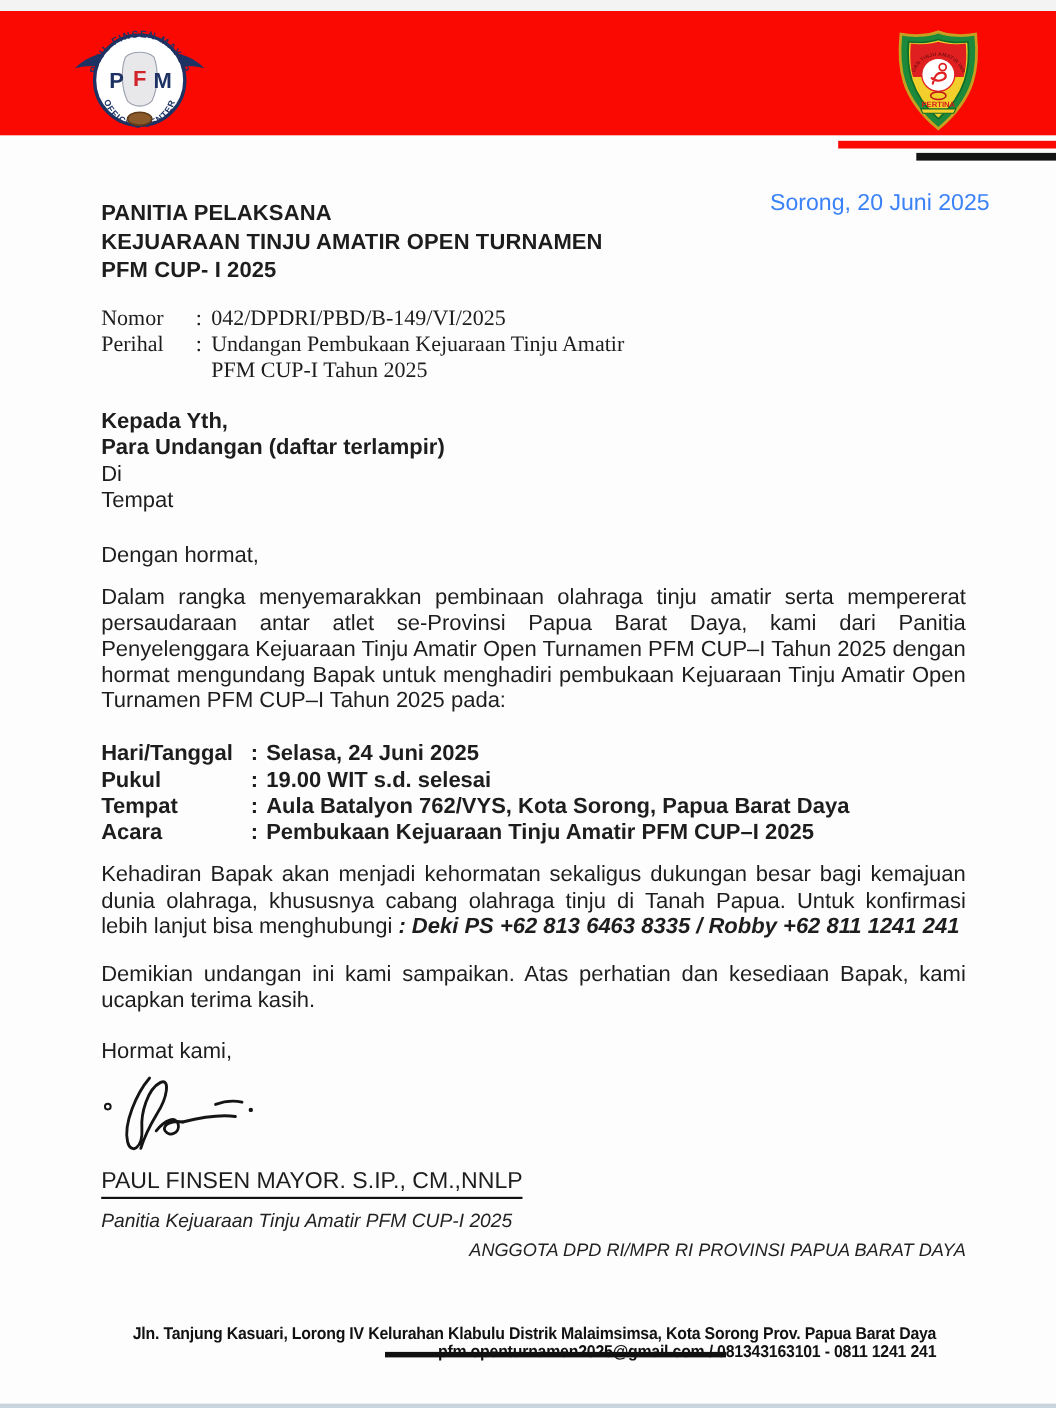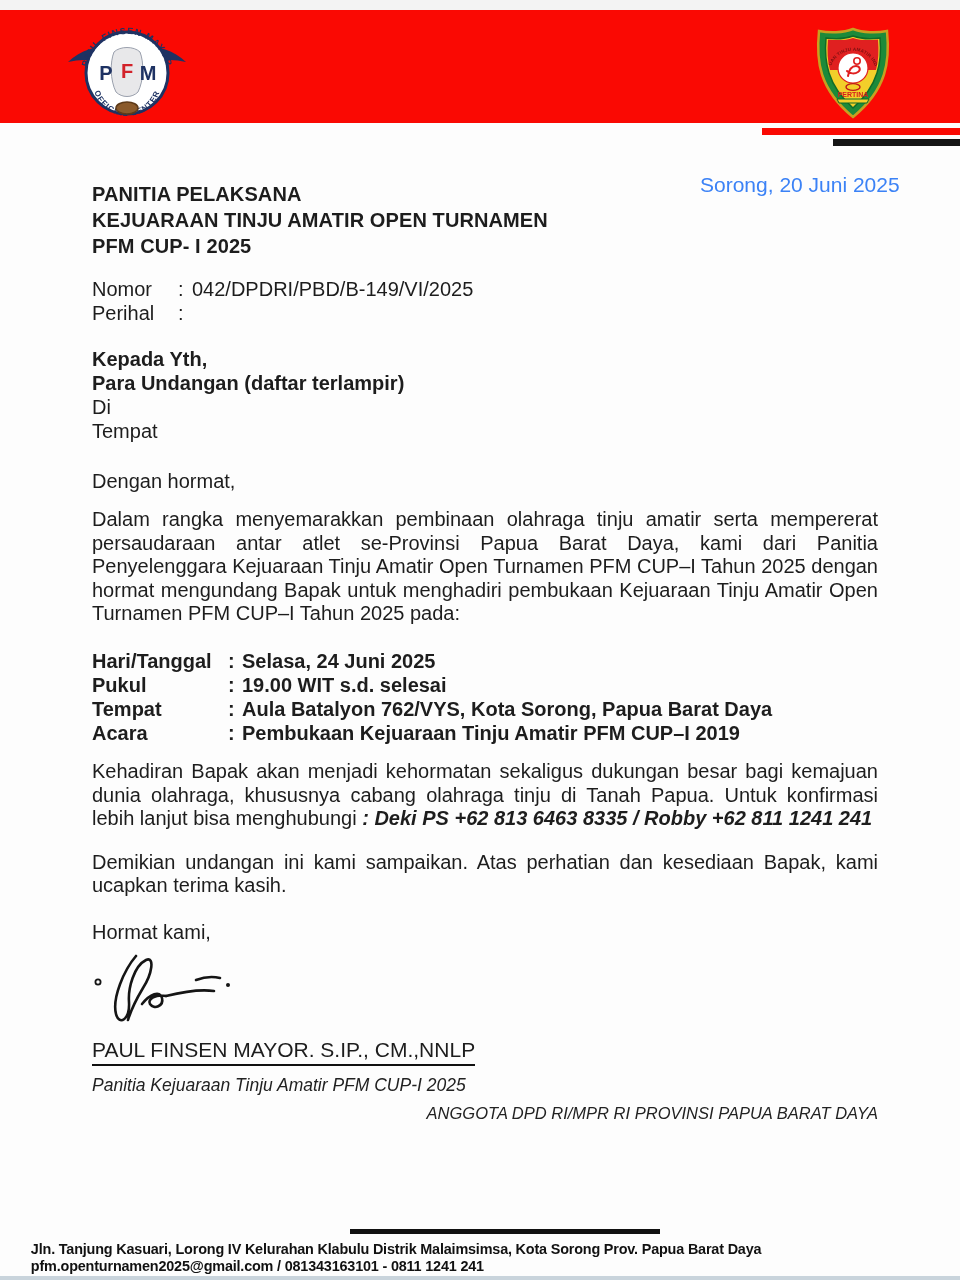--- a/index.html
+++ b/index.html
@@ -17,40 +17,40 @@
   .red-band{position:absolute;top:10px;left:0;width:100%;height:113px;background:#fa0903;}
   .accent-red{position:absolute;top:128px;left:762px;right:0;height:7px;background:#fa0903;}
   .accent-black{position:absolute;top:139px;left:833px;right:0;height:7px;background:#151515;}
   .pfm-logo{position:absolute;top:16px;left:60px;width:134px;height:110px;}
   .pertina-emblem{position:absolute;top:27px;left:815px;width:76px;height:92px;}
   .date-line{position:absolute;top:173px;left:700px;font-size:21px;color:#3b82f6;}
   
   .letter{position:absolute;top:181px;left:92px;width:786px;font-size:20px;line-height:24px;color:#1d1d1d;}
   .heading div{font-weight:700;line-height:26px;letter-spacing:.1px;}
   .meta{margin-top:18px;}
-  .meta-row{display:grid;grid-template-columns:86px 14px 1fr;line-height:24px;}
+  .meta-row{display:grid;grid-template-columns:86px 14px 1fr;line-height:24px;font-family:Liberation Serif, serif;}
   .meta-value{max-width:420px;}
   .addressee{margin-top:22px;line-height:24px;}
   .addressee .b{font-weight:700;}
   .salutation{margin-top:26px;}
   .para{margin-top:15px;text-align:justify;line-height:23.6px;}
   .para.p2{}
   .para.p3{margin-top:20px;}
   .contact-bold{font-weight:700;font-style:italic;}
   .details{margin-top:23px;font-weight:700;}
   .detail-row{display:grid;grid-template-columns:136px 14px 1fr;line-height:24px;}
   .closing{margin-top:22px;}
   .signature-svg{display:block;margin-top:8px;margin-left:0;}
   .signer-name{margin-top:8px;font-weight:400;font-size:21px;}
   .signer-name span{border-bottom:2.5px solid #111;padding-bottom:2px;display:inline-block;}
   .signer-title1{margin-top:7px;font-style:italic;font-size:17.5px;color:#222;}
   .signer-title2{margin-top:4px;font-style:italic;font-size:16.5px;color:#222;text-align:right;}
   
   .footer-bar{position:absolute;top:1229px;left:350px;width:310px;height:5px;background:#111;}
-  .footer-text{position:absolute;top:1240px;left:0;width:882px;text-align:left;color:#111;}
+  .footer-text{position:absolute;top:1204px;left:0;width:882px;text-align:right;color:#111;}
   .footer-text .line{
     font-weight:700;font-size:15.5px;line-height:17px;letter-spacing:-0.2px;
     transform:scaleX(0.93);transform-origin:50% 50%;
   }
   .bottom-strip{position:absolute;bottom:0;left:0;width:100%;height:4px;background:#c9d4dc;}
 </style>
 </head>
 <body>
 
 <div class="page">
@@ -117,20 +117,21 @@
 
     <div class="meta">
       <div class="meta-row">
         <div>Nomor</div>
         <div>:</div>
         <div class="meta-value">042/DPDRI/PBD/B-149/VI/2025</div>
       </div>
       <div class="meta-row">
         <div>Perihal</div>
         <div>:</div>
+        <div class="meta-value">Undangan Pembukaan Kejuaraan Tinju Amatir PFM CUP-I Tahun 2025</div>
       </div>
     </div>
 
     <div class="addressee">
       <div class="b">Kepada Yth,</div>
       <div class="b">Para Undangan (daftar terlampir)</div>
       <div>Di</div>
       <div>Tempat</div>
     </div>
 
@@ -150,21 +151,21 @@
         <div>19.00 WIT s.d. selesai</div>
       </div>
       <div class="detail-row">
         <div>Tempat</div>
         <div>:</div>
         <div>Aula Batalyon 762/VYS, Kota Sorong, Papua Barat Daya</div>
       </div>
       <div class="detail-row">
         <div>Acara</div>
         <div>:</div>
-        <div>Pembukaan Kejuaraan Tinju Amatir PFM CUP–I 2019</div>
+        <div>Pembukaan Kejuaraan Tinju Amatir PFM CUP–I 2025</div>
       </div>
     </div>
 
     <div class="para p2">
       <span>Kehadiran Bapak akan menjadi kehormatan sekaligus dukungan besar bagi kemajuan dunia olahraga, khususnya cabang olahraga tinju di Tanah Papua. Untuk konfirmasi lebih lanjut bisa menghubungi </span><span class="contact-bold">: Deki PS +62 813 6463 8335 / Robby +62 811 1241 241</span>
     </div>
 
     <div class="para p3">Demikian undangan ini kami sampaikan. Atas perhatian dan kesediaan Bapak, kami ucapkan terima kasih.</div>
 
     <div class="closing">Hormat kami,</div>

